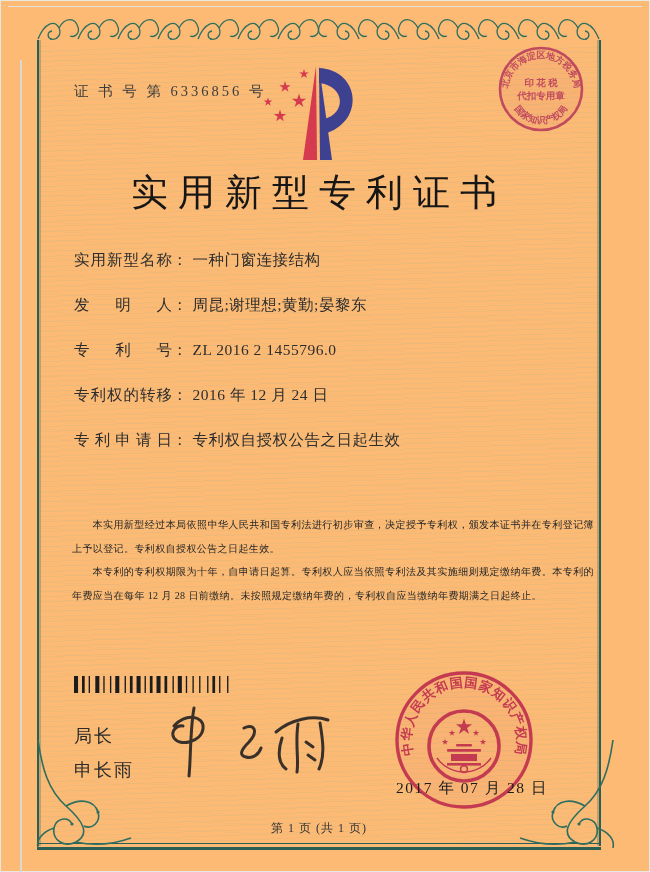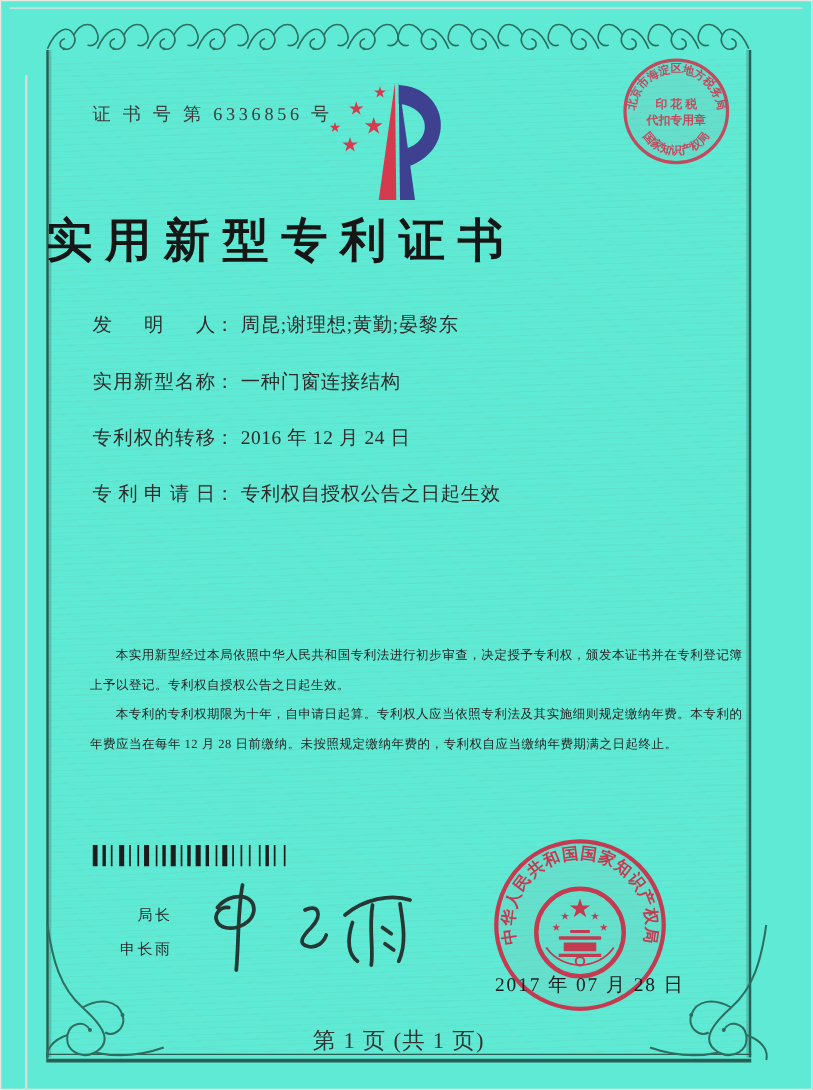--- a/index.html
+++ b/index.html
@@ -2,21 +2,21 @@
 <html><head>
 <meta charset="utf-8">
 <style>
   html,body{margin:0;padding:0;}
   body{
     width:650px;height:872px;position:relative;overflow:hidden;
     background:#f4f4f0;
     font-family:"Liberation Serif","DejaVu Serif",serif;
   }
   .page{
-    position:absolute;inset:0;background:#5eead4;
+    position:absolute;inset:0;background:#fdba74;
     box-shadow:inset 0 0 0 1px #e8e8e2;
   }
   .scan-edge-left{position:absolute;left:20px;top:60px;bottom:0;width:2px;background:#d9d9d3;}
   .scan-edge-top{position:absolute;left:8px;top:6px;right:8px;height:1px;background:#e3e3dd;}
 
   
   .watermark{
     position:absolute;left:39px;right:51px;top:46px;bottom:28px;
     background:
       repeating-linear-gradient(178deg, rgba(120,175,155,0.10) 0 1px, transparent 1px 5px),
@@ -33,53 +33,53 @@
 
   .cert-no{
     position:absolute;left:74px;top:82px;
     font-size:14.5px;color:#3c3c3c;letter-spacing:3px;
   }
   .logo{position:absolute;left:252px;top:58px;}
   .stamp-top{position:absolute;left:491px;top:39px;}
 
   .title{
     position:absolute;left:37px;right:49px;top:168px;
-    text-align:left;font-size:37px;font-weight:700;color:#161616;
+    text-align:center;font-size:37px;font-weight:400;color:#161616;
     letter-spacing:10px;white-space:nowrap;
   }
 
   .fields{position:absolute;left:74px;top:250px;right:70px;}
   .f-row{height:22px;margin-bottom:23px;font-size:15.5px;color:#2d2d2d;white-space:nowrap;}
   .f-label{display:inline-block;width:98px;text-align:justify;text-align-last:justify;vertical-align:top;}
   .f-colon{display:inline-block;}
   .f-value{margin-left:5px;letter-spacing:0.5px;}
 
   .paras{position:absolute;left:72px;right:56px;top:513px;}
   .paras p{
     margin:0;text-indent:2.05em;font-size:10px;line-height:23.5px;
     letter-spacing:0.4px;color:#262626;text-align:justify;
   }
 
   .barcode{position:absolute;left:74px;top:676px;}
 
-  .officer{position:absolute;left:96px;top:724px;font-size:12px;color:#2b2b2b;text-align:right;}
+  .officer{position:absolute;left:74px;top:724px;font-size:18px;color:#2b2b2b;}
   .officer .o-title{letter-spacing:2px;margin-bottom:10px;}
   .officer .o-name{letter-spacing:2px;}
 
   .signature{position:absolute;left:158px;top:698px;}
 
   .seal-bottom{position:absolute;left:374px;top:650px;}
   .issue-date{
     position:absolute;left:396px;top:778px;z-index:6;
     font-size:15.5px;color:#1c1c1c;letter-spacing:1.5px;white-space:nowrap;
   }
 
   .footer{
     position:absolute;left:37px;right:49px;top:820px;text-align:center;
-    font-size:18px;color:#333;letter-spacing:1px;
+    font-size:12px;color:#333;letter-spacing:1px;
   }
 
   svg text{font-family:"Liberation Serif","DejaVu Serif",serif;}
 </style>
 </head>
 <body>
 
 <div class="page">
   <div class="scan-edge-top"></div>
   <div class="scan-edge-left"></div>
@@ -166,24 +166,27 @@
       <textPath href="#arcBotT" startOffset="50%" text-anchor="middle">国家知识产权局</textPath>
     </text>
     <text x="50" y="47" text-anchor="middle" font-size="9.5" font-weight="bold" fill="#c04a5e">印 花 税</text>
     <text x="50" y="60" text-anchor="middle" font-size="9.5" font-weight="bold" fill="#c04a5e">代扣专用章</text>
   </svg>
 
   <div class="title">实用新型专利证书</div>
 
   <div class="fields">
     <div class="f-row">
+      <span class="f-label">实用新型名称</span><span class="f-colon">：</span><span class="f-value">一种门窗连接结构</span>
+    </div>
+    <div class="f-row">
       <span class="f-label">发明人</span><span class="f-colon">：</span><span class="f-value">周昆;谢理想;黄勤;晏黎东</span>
     </div>
     <div class="f-row">
-      <span class="f-label">实用新型名称</span><span class="f-colon">：</span><span class="f-value">一种门窗连接结构</span>
+      <span class="f-label">专利号</span><span class="f-colon">：</span><span class="f-value">ZL 2016 2 1455796.0</span>
     </div>
     <div class="f-row">
       <span class="f-label">专利权的转移</span><span class="f-colon">：</span><span class="f-value">2016 年 12 月 24 日</span>
     </div>
     <div class="f-row">
       <span class="f-label">专利申请日</span><span class="f-colon">：</span><span class="f-value">专利权自授权公告之日起生效</span>
     </div>
   </div>
 
   <div class="paras">

